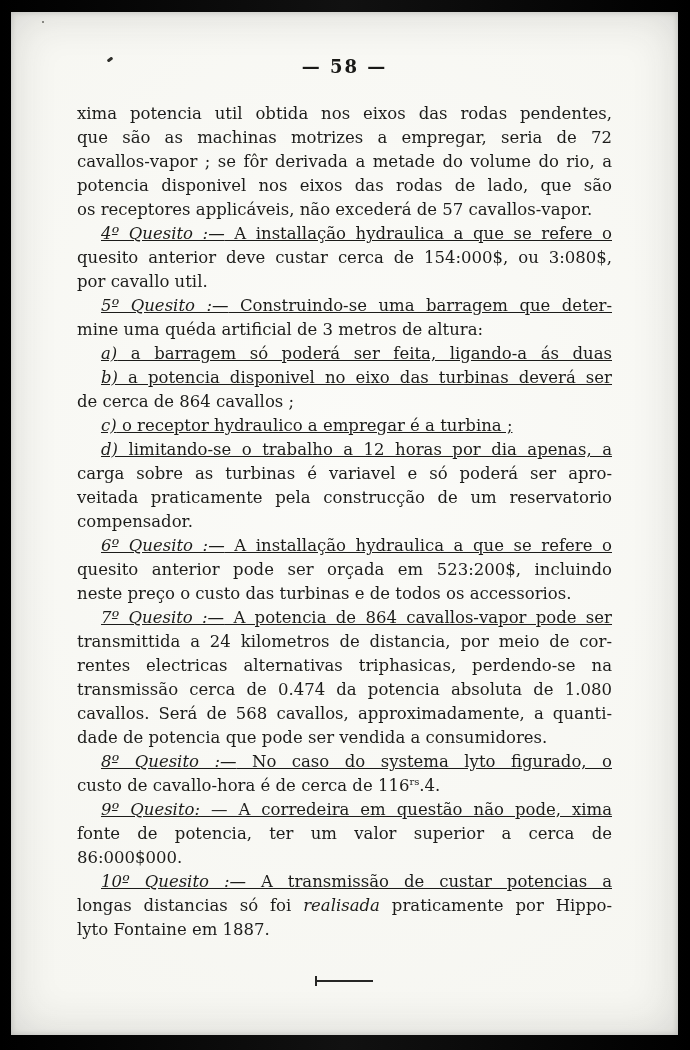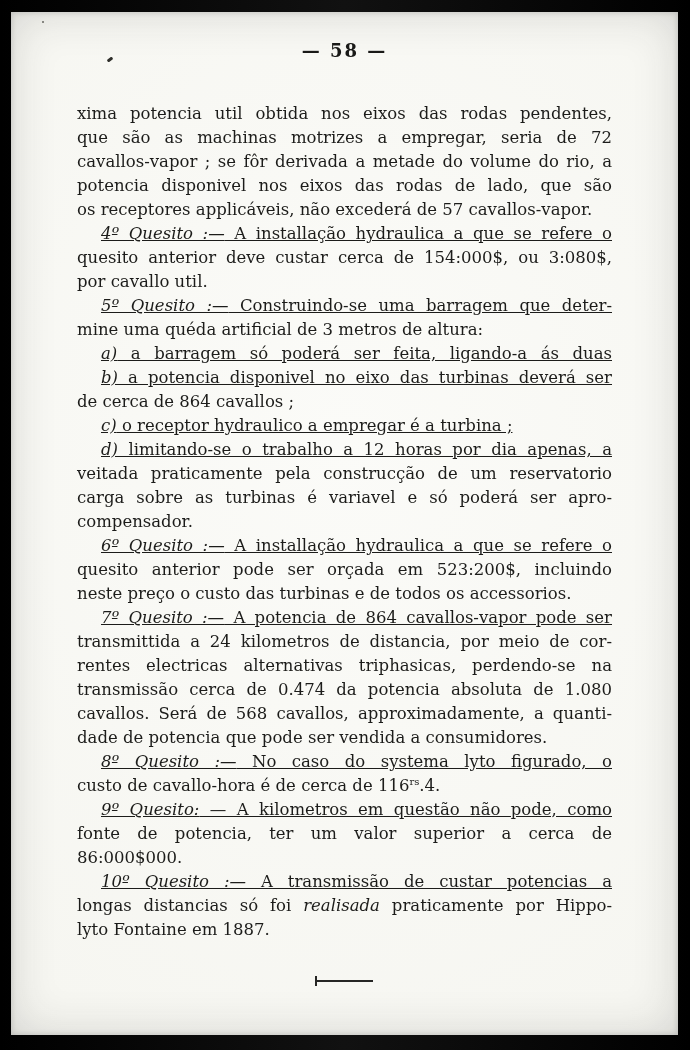--- a/index.html
+++ b/index.html
@@ -14,21 +14,21 @@
     background: linear-gradient(90deg, #000 0%, #111 50%, #000 100%);
   }
   .page {
     position: absolute;
     left: 11px; top: 12px; right: 12px; bottom: 15px;
     background: radial-gradient(140% 120% at 50% 42%, #fbfbf8 0%, #f6f6f1 55%, #ededE6 100%);
     box-shadow: inset 0 0 46px rgba(40,40,35,0.16), inset 0 0 6px rgba(0,0,0,0.18);
   }
   .page-number {
     position: absolute;
-    top: 28px; left: 66px; width: 535px;
+    top: 44px; left: 66px; width: 535px;
     text-align: center;
     font-family: "DejaVu Serif", "Liberation Serif", serif;
     font-size: 18px; font-weight: bold;
     letter-spacing: 2px;
     color: #191917;
   }
   .text-block {
     position: absolute;
     top: 90px; left: 66px; width: 535px;
     font-family: "DejaVu Serif", "Liberation Serif", serif;
@@ -83,35 +83,35 @@
         <div class="line indent"><em>4º Quesito :—</em><span> A installação hydraulica a que se refere o</span></div>
         <div class="line"><span>quesito anterior deve custar cerca de 154:000$, ou 3:080$,</span></div>
         <div class="line end"><span>por cavallo util.</span></div>
         <div class="line indent"><em>5º Quesito :—</em><span> Construindo-se uma barragem que deter-</span></div>
         <div class="line end"><span>mine uma quéda artificial de 3 metros de altura:</span></div>
         <div class="line indent"><em>a)</em><span> a barragem só poderá ser feita, ligando-a ás duas</span></div>
         <div class="line indent"><em>b)</em><span> a potencia disponivel no eixo das turbinas deverá ser</span></div>
         <div class="line end"><span>de cerca de 864 cavallos ;</span></div>
         <div class="line end indent"><em>c)</em><span> o receptor hydraulico a empregar é a turbina ;</span></div>
         <div class="line indent"><em>d)</em><span> limitando-se o trabalho a 12 horas por dia apenas, a</span></div>
+        <div class="line"><span>carga sobre as turbinas é variavel e só poderá ser apro-</span></div>
         <div class="line"><span>veitada praticamente pela construcção de um reservatorio</span></div>
-        <div class="line"><span>carga sobre as turbinas é variavel e só poderá ser apro-</span></div>
         <div class="line end"><span>compensador.</span></div>
         <div class="line indent"><em>6º Quesito :—</em><span> A installação hydraulica a que se refere o</span></div>
         <div class="line"><span>quesito anterior pode ser orçada em 523:200$, incluindo</span></div>
         <div class="line end"><span>neste preço o custo das turbinas e de todos os accessorios.</span></div>
         <div class="line indent"><em>7º Quesito :—</em><span> A potencia de 864 cavallos-vapor pode ser</span></div>
         <div class="line"><span>transmittida a 24 kilometros de distancia, por meio de cor-</span></div>
         <div class="line"><span>rentes electricas alternativas triphasicas, perdendo-se na</span></div>
         <div class="line"><span>transmissão cerca de 0.474 da potencia absoluta de 1.080</span></div>
         <div class="line"><span>cavallos. Será de 568 cavallos, approximadamente, a quanti-</span></div>
         <div class="line end"><span>dade de potencia que pode ser vendida a consumidores.</span></div>
         <div class="line indent"><em>8º Quesito :—</em><span> No caso do systema lyto figurado, o</span></div>
         <div class="line end"><span>custo de cavallo-hora é de cerca de 116</span><span><sup>rs</sup></span><span>.4.</span></div>
-        <div class="line indent"><em>9º Quesito:</em><span> — A kilometros em questão não pode, como</span></div>
+        <div class="line indent"><em>9º Quesito:</em><span> — A corredeira em questão não pode, xima</span></div>
         <div class="line"><span>fonte de potencia, ter um valor superior a cerca de</span></div>
         <div class="line end"><span>86:000$000.</span></div>
         <div class="line indent"><em>10º Quesito :—</em><span> A transmissão de custar potencias a</span></div>
         <div class="line"><span>longas distancias só foi </span><em>realisada</em><span> praticamente por Hippo-</span></div>
         <div class="line end"><span>lyto Fontaine em 1887.</span></div>
       </div>
     <div class="divider">
       <span class="tick"></span>
     </div>
     <div class="speck s1"></div>

